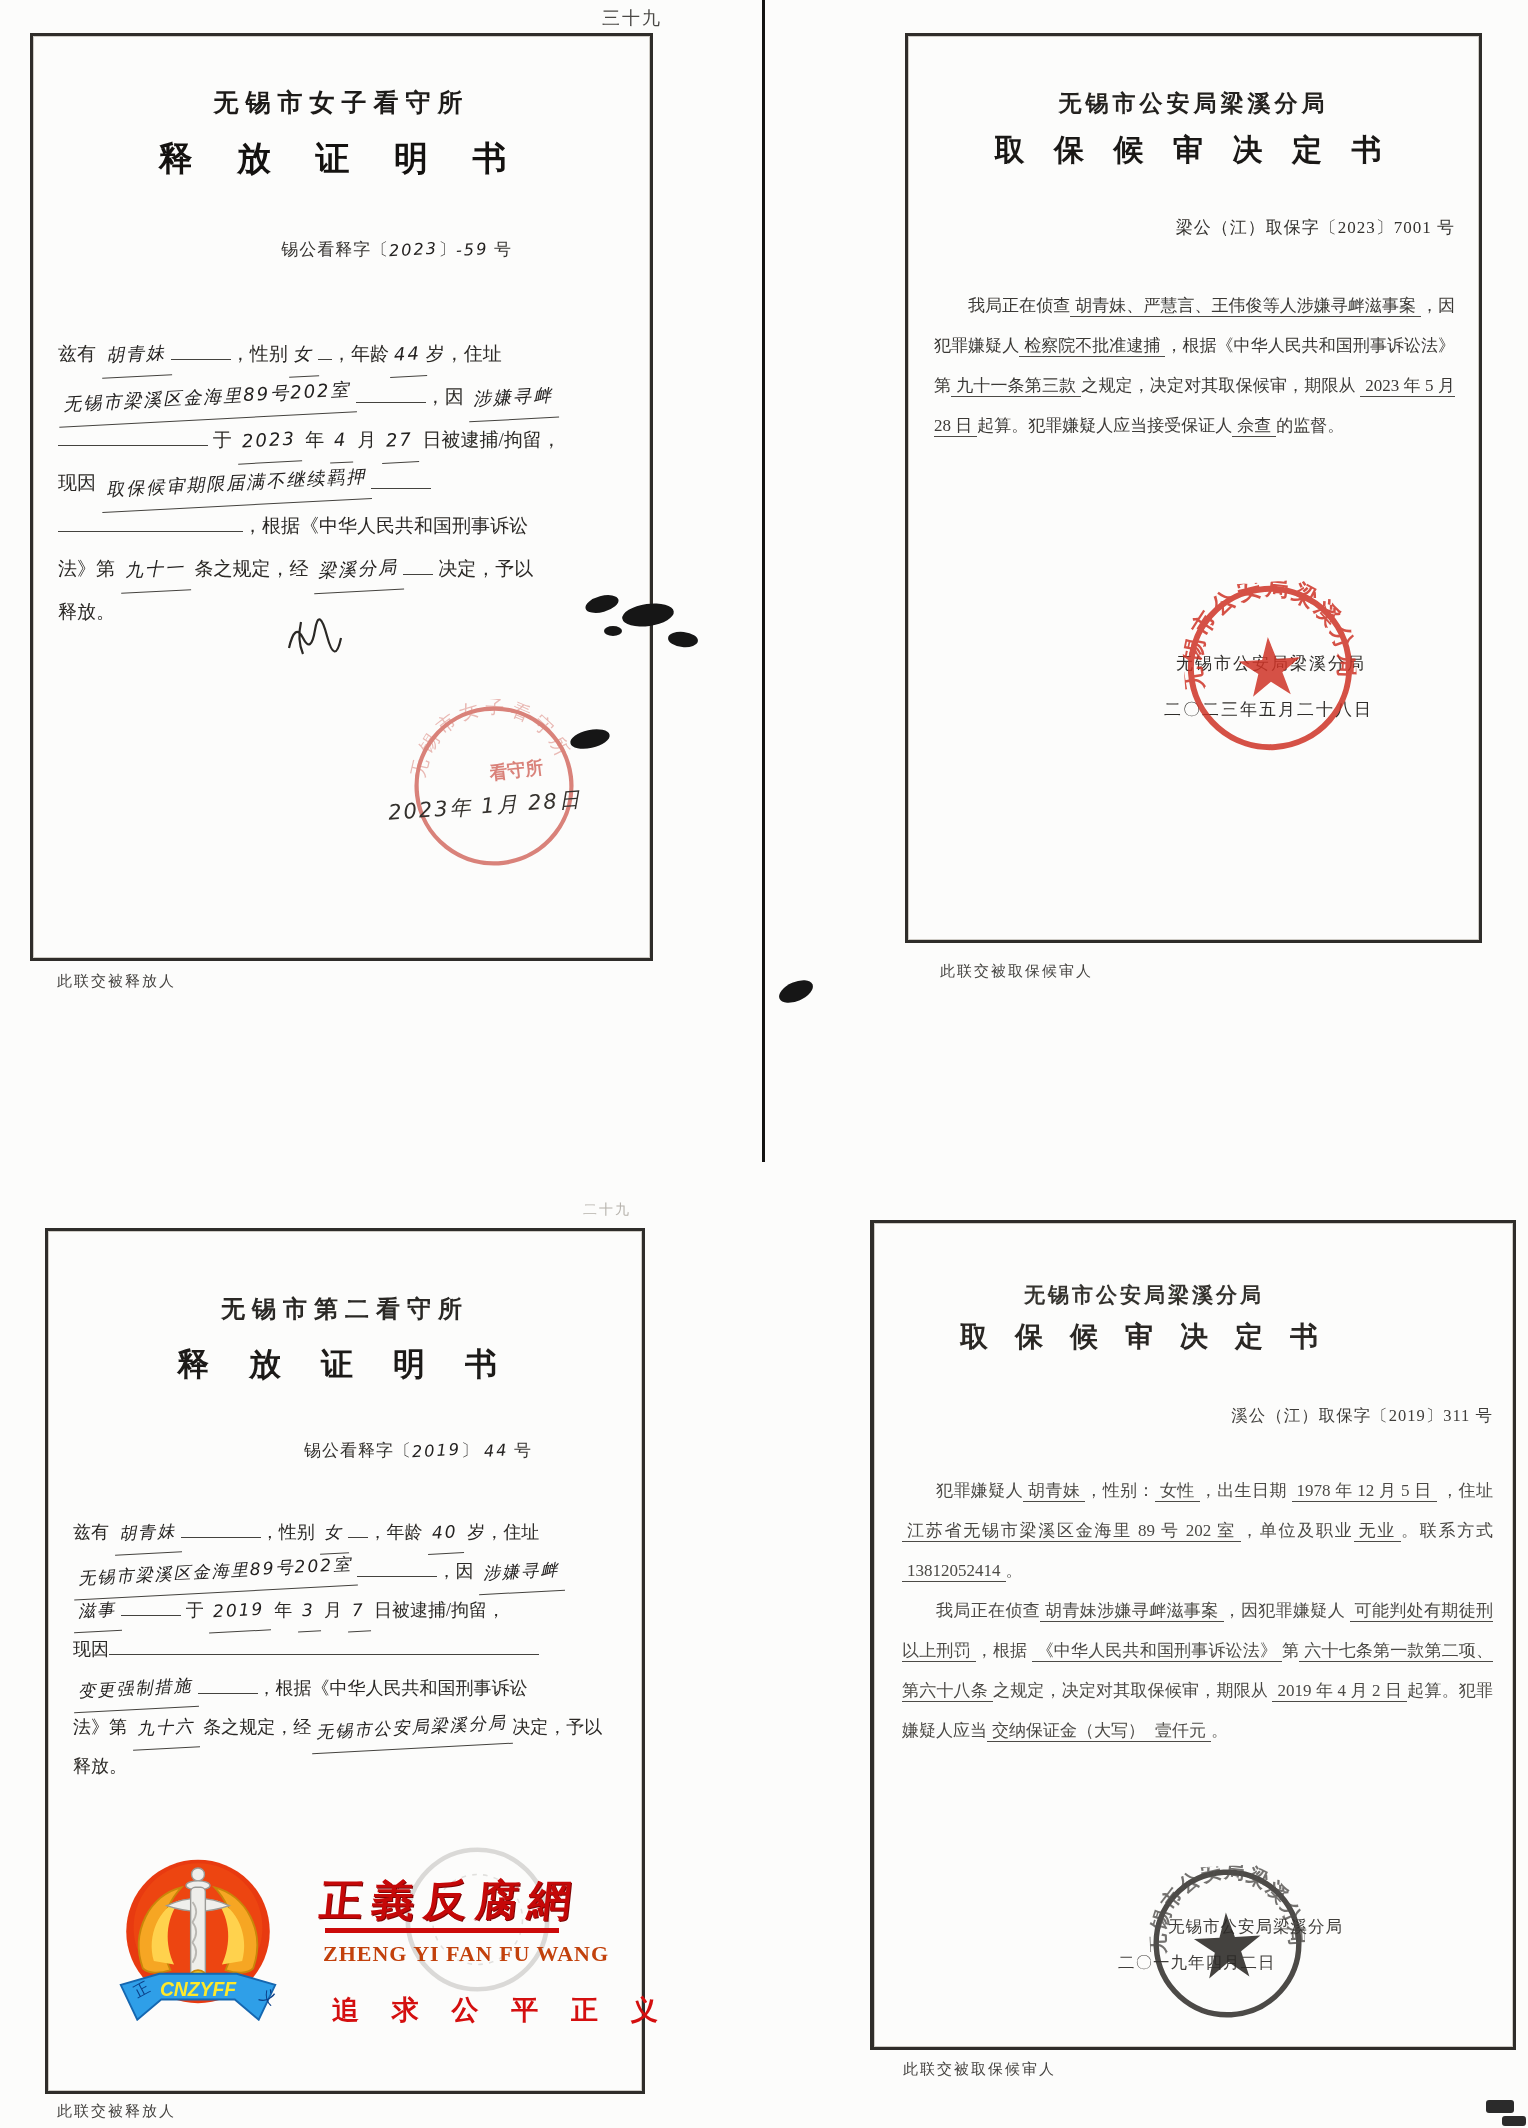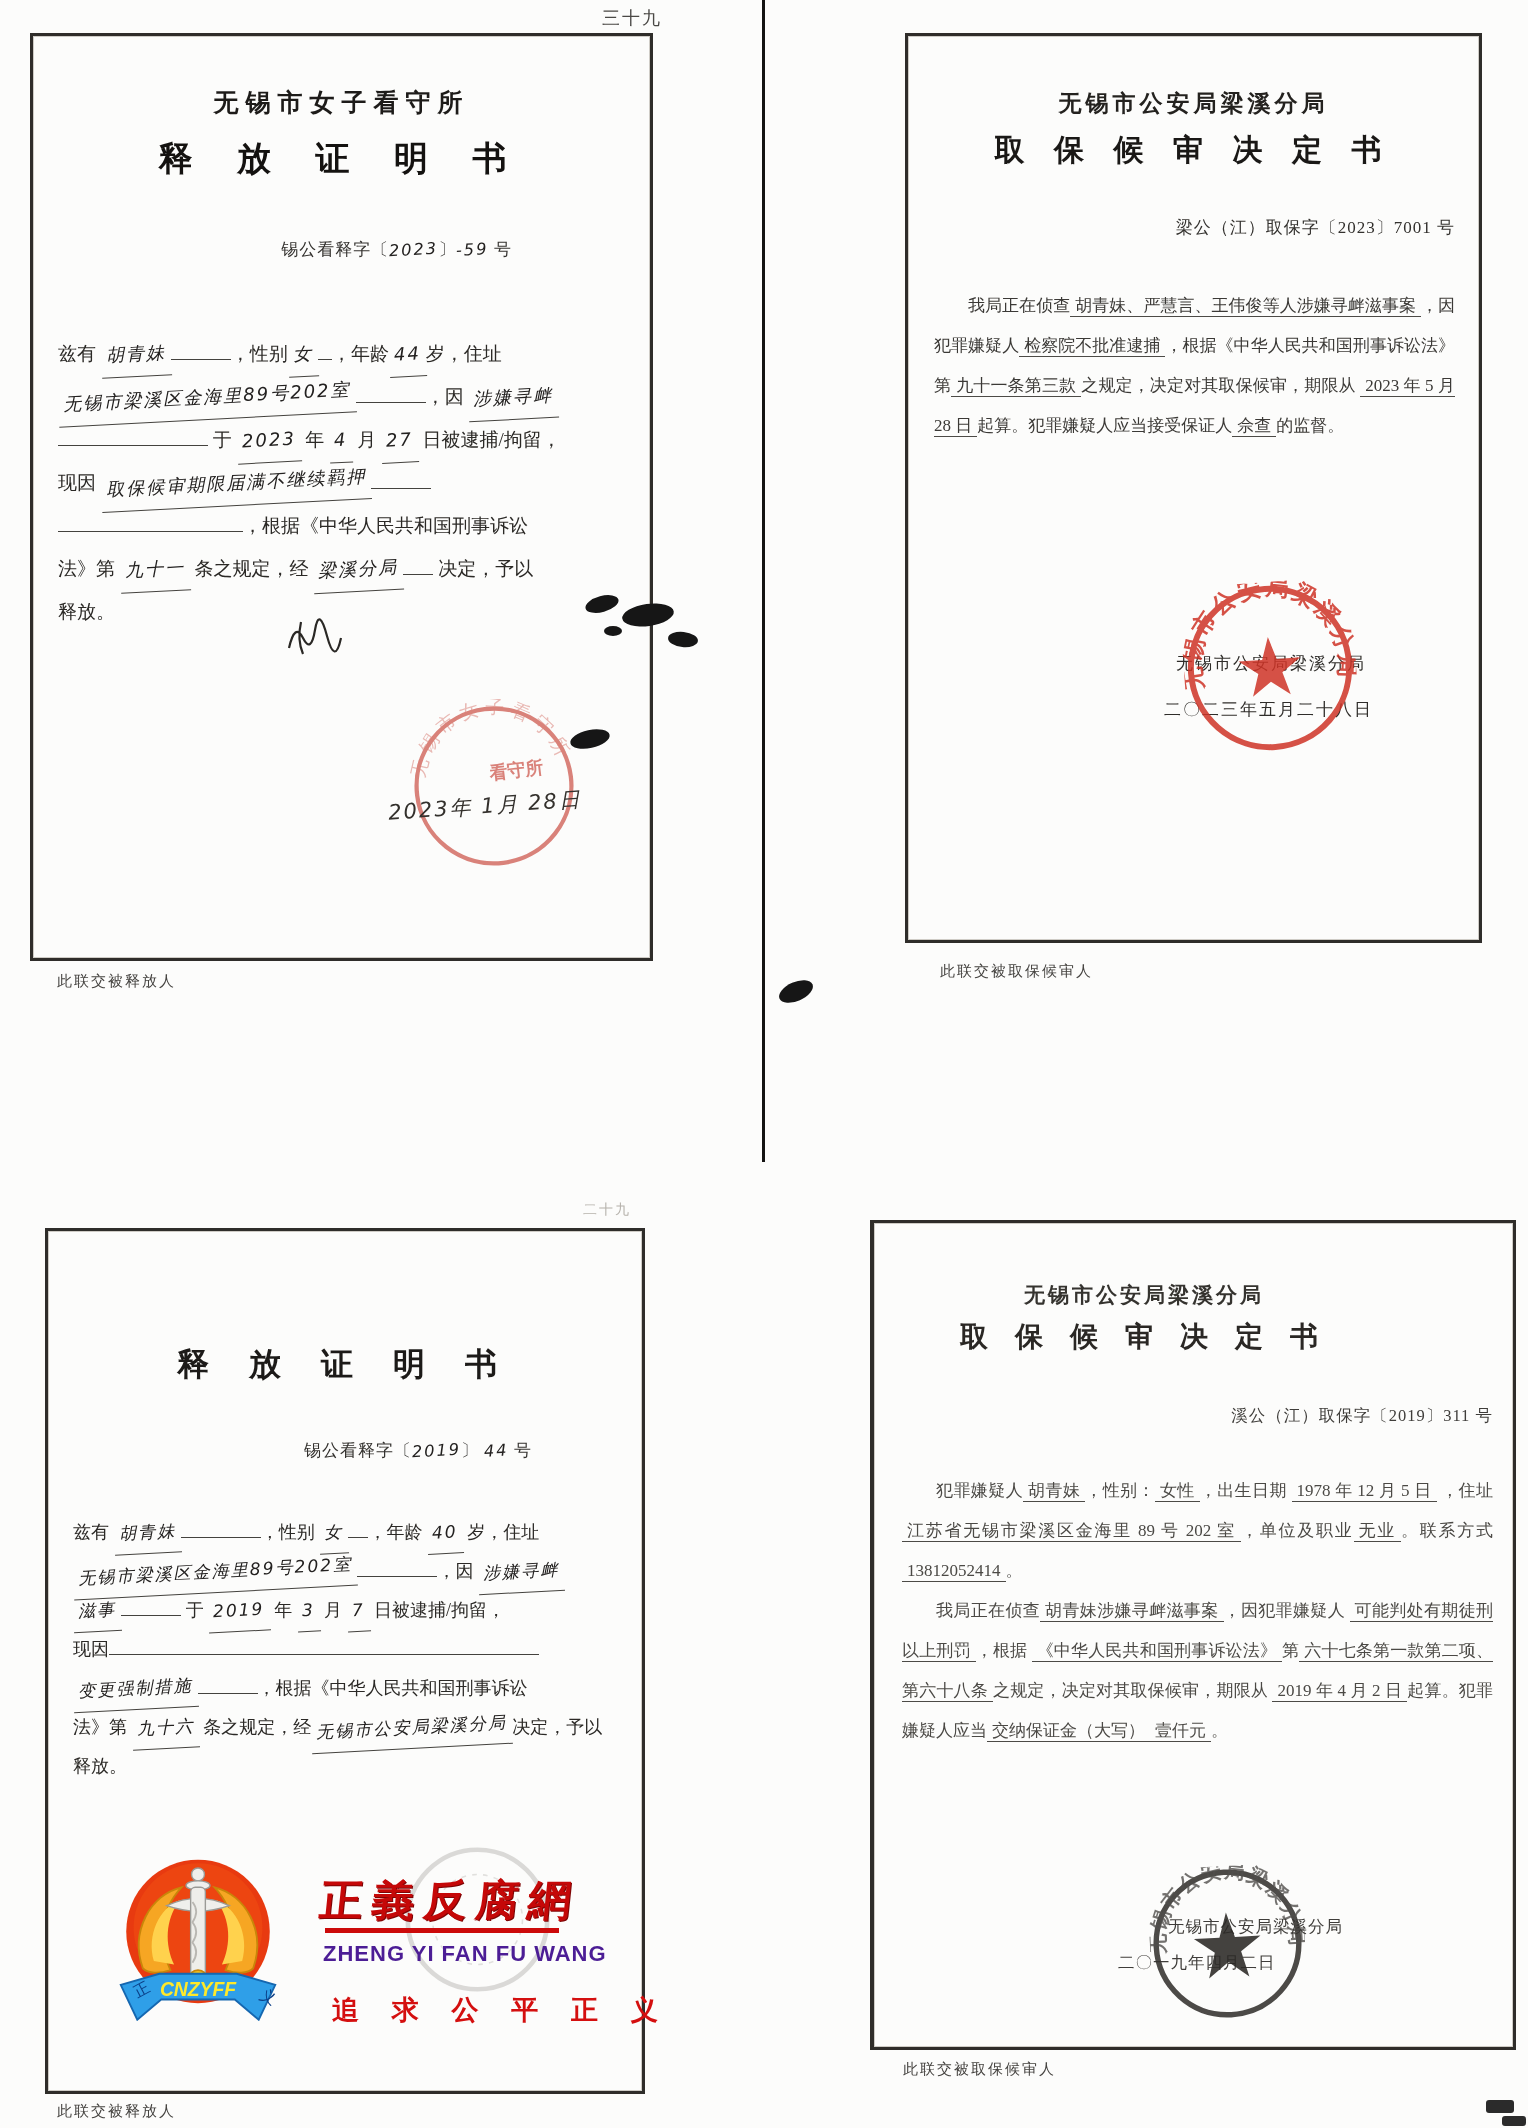--- a/index.html
+++ b/index.html
@@ -31,22 +31,22 @@
   .gray-body{color:#4b4945;}
   .sig{position:absolute;font-size:17px;color:#2f2d2a;white-space:nowrap;letter-spacing:2px;}
   .foot{position:absolute;font-size:15px;color:#454340;letter-spacing:2px;white-space:nowrap;}
   .pagenum{position:absolute;font-size:18px;color:#4a4845;letter-spacing:2px;}
   .pagenum.faint{color:#b6b2ac;}
   .blot{position:absolute;background:#161616;border-radius:50%;}
   .stamp{position:absolute;}
   .wm-title{position:absolute;font-weight:bold;font-size:43px;letter-spacing:9px;color:#c50808;
             transform:skewX(-6deg);text-shadow:1px 1px 0 #7e0505;}
   .wm-bar{position:absolute;background:#cc0a0a;}
-  .wm-sub{position:absolute;font-family:Liberation Sans, sans-serif;font-weight:bold;
-          font-size:22px;color:#4c1d95;letter-spacing:1px;}
+  .wm-sub{position:absolute;font-family:Liberation Serif, serif;font-weight:bold;
+          font-size:22px;color:#c2410c;letter-spacing:1px;}
   .wm-slogan{position:absolute;font-weight:bold;font-size:27px;color:#d40f0f;letter-spacing:13px;}
   .divider{position:absolute;background:#141312;}
 </style>
 </head>
 <body>
 
 <div id="page">
 
   <div class="divider" style="left:762px;top:0;width:3px;height:1162px;"></div>
 
@@ -112,20 +112,21 @@
   <div class="blot" style="left:585px;top:596px;width:34px;height:16px;transform:rotate(-15deg);"></div>
   <div class="blot" style="left:622px;top:604px;width:52px;height:22px;transform:rotate(-8deg);"></div>
   <div class="blot" style="left:604px;top:626px;width:18px;height:10px;"></div>
   <div class="blot" style="left:668px;top:632px;width:30px;height:15px;transform:rotate(6deg);"></div>
   <div class="blot" style="left:570px;top:730px;width:40px;height:18px;transform:rotate(-12deg);"></div>
   <div class="blot" style="left:778px;top:982px;width:36px;height:19px;transform:rotate(-24deg);"></div>
 
   <div class="pagenum faint" style="left:583px;top:1201px;font-size:14px;">二十九</div>
 
   <div class="doc frame" style="left:45px;top:1228px;width:594px;height:860px;">
+    <div class="center org3" style="top:62px;">无锡市第二看守所</div>
     <div class="center big3" style="top:112px;">释 放 证 明 书</div>
     <div class="docno" style="right:110px;top:208px;"><span>锡公看释字〔</span><span class="hw">2019</span><span>〕 </span><span class="hw">44</span><span> 号</span></div>
     <div class="form" style="top:282px;left:25px;right:16px;">
       <div class="fline2"><span>兹有 </span><span class="hw u">胡青妹</span><span class="blank" style="width: 80px;"></span><span>，性别 </span><span class="hw u">女</span><span class="blank" style="width: 20px;"></span><span>，年龄 </span><span class="hw u">40</span><span> 岁，住址</span></div>
       <div class="fline2"><span class="hw u">无锡市梁溪区金海里89号202室</span><span class="blank" style="width: 80px;"></span><span>，因 </span><span class="hw u">涉嫌寻衅</span></div>
       <div class="fline2"><span class="hw u">滋事</span><span class="blank" style="width: 60px;"></span><span> 于 </span><span class="hw u">2019</span><span> 年 </span><span class="hw u">3</span><span> 月 </span><span class="hw u">7</span><span> 日被逮捕/拘留，</span></div>
       <div class="fline2"><span>现因</span><span class="blank" style="width: 430px;"></span></div>
       <div class="fline2"><span class="hw u">变更强制措施</span><span class="blank" style="width: 60px;"></span><span>，根据《中华人民共和国刑事诉讼</span></div>
       <div class="fline2"><span>法》第 </span><span class="hw u">九十六</span><span> 条之规定，经</span><span class="hw u">无锡市公安局梁溪分局</span><span>决定，予以</span></div>
       <div class="fline2"><span>释放。</span></div>

